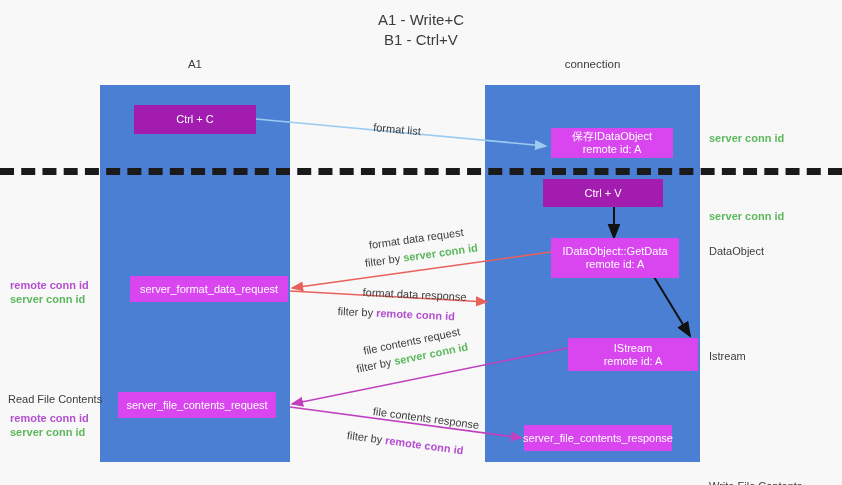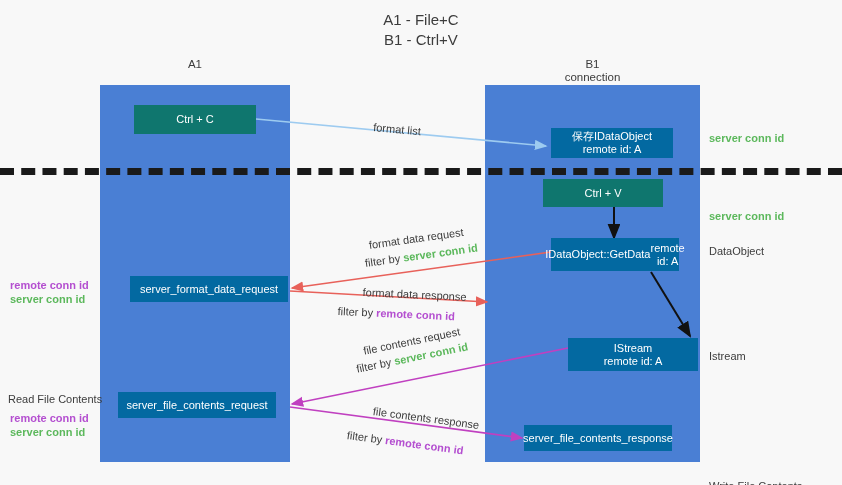--- a/index.html
+++ b/index.html
@@ -29,51 +29,50 @@
     position:absolute;left:0;top:168px;width:842px;height:0;
     border-top:7px dashed #1a1a1a;
   }
 
   .box{
     position:absolute;box-sizing:border-box;
     display:flex;align-items:center;justify-content:center;
     text-align:center;color:#ffffff;font-size:11px;line-height:13px;
     padding:2px 4px;
   }
-  .green{background:#0f766e;}
-  .orange{background:#0369a1;}
+  .green{background:#a21caf;}
+  .orange{background:#d946ef;}
 
   .rlabel{
     position:absolute;font-size:11px;line-height:15px;color:#3c3c3c;
     white-space:nowrap;transform-origin:0 0;
   }
   .sidelabel{
     position:absolute;font-size:11px;line-height:15px;white-space:nowrap;
   }
   .green-t{color:#5cb85c;font-weight:bold;}
   .purple-t{color:#b44fd0;font-weight:bold;}
   .dark-t{color:#3c3c3c;}
 
   svg.arrows{position:absolute;left:0;top:0;width:842px;height:485px;pointer-events:none;}
 </style>
 </head>
 <body>
 
 <div id="stage">
 
   <div class="title">
-    <div>A1 - File+C</div>
+    <div>A1 - Write+C</div>
     <div>B1 - Ctrl+V</div>
   </div>
 
   <div class="lane-head" style="left:100px;top:58px;width:190px;">
     <div>A1</div>
   </div>
   <div class="lane-head" style="left:485px;top:58px;width:215px;">
-    <div>B1</div>
     <div>connection</div>
   </div>
 
   <div class="lane" style="left:100px;top:85px;width:190px;height:377px;"></div>
   <div class="lane" style="left:485px;top:85px;width:215px;height:377px;"></div>
 
   <div class="divider"></div>
 
   <svg class="arrows" viewBox="0 0 842 485">
     <defs>
@@ -112,21 +111,21 @@
 
   <div class="box green" style="left:543px;top:179px;width:120px;height:28px;">
     <span>Ctrl + V</span>
   </div>
 
   <div class="box orange" style="left:551px;top:128px;width:122px;height:30px;flex-direction:column;">
     <span>保存IDataObject</span>
     <span>remote id: A</span>
   </div>
 
-  <div class="box orange" style="left:551px;top:238px;width:128px;height:33px;flex-direction:row;">
+  <div class="box orange" style="left:551px;top:238px;width:128px;height:40px;flex-direction:column;">
     <span>IDataObject::GetData</span>
     <span>remote id: A</span>
   </div>
 
   <div class="box orange" style="left:568px;top:338px;width:130px;height:33px;flex-direction:column;">
     <span>IStream</span>
     <span>remote id: A</span>
   </div>
 
   <div class="box orange" style="left:130px;top:276px;width:158px;height:26px;">

